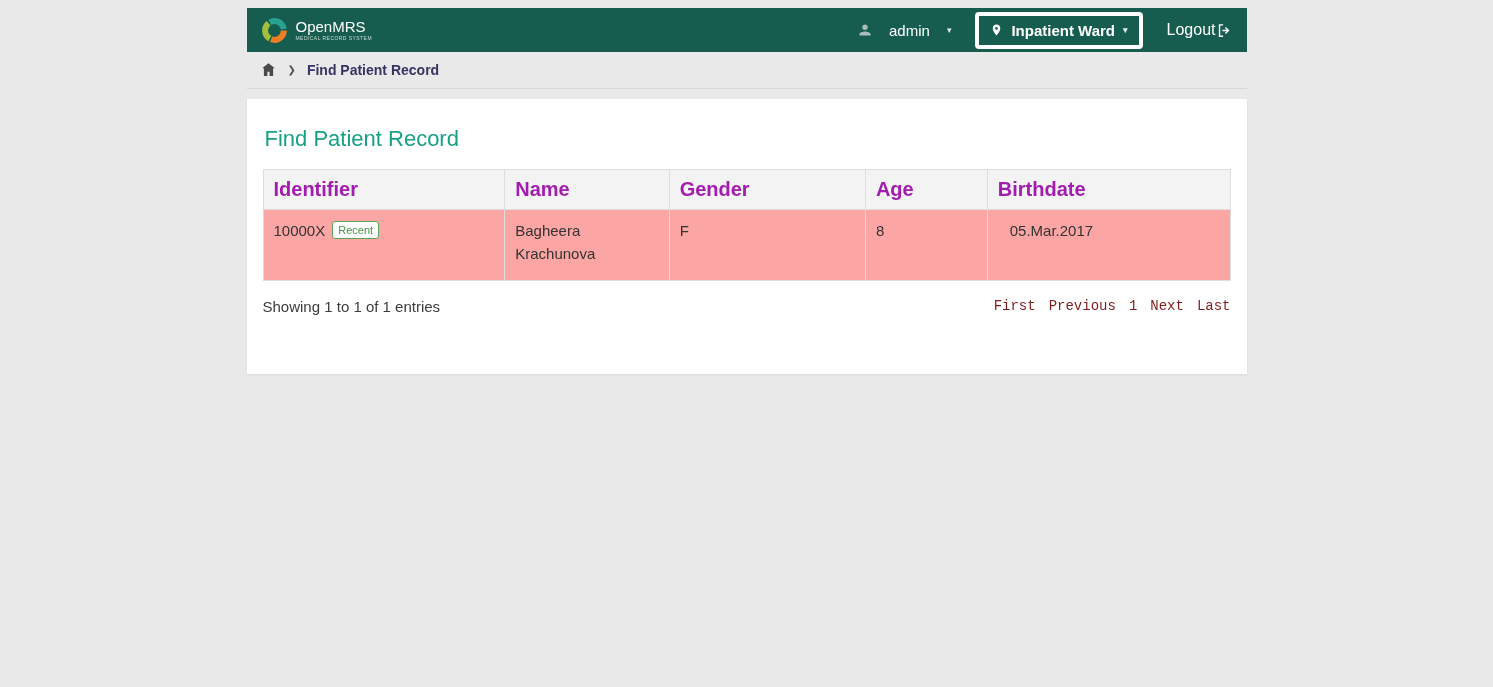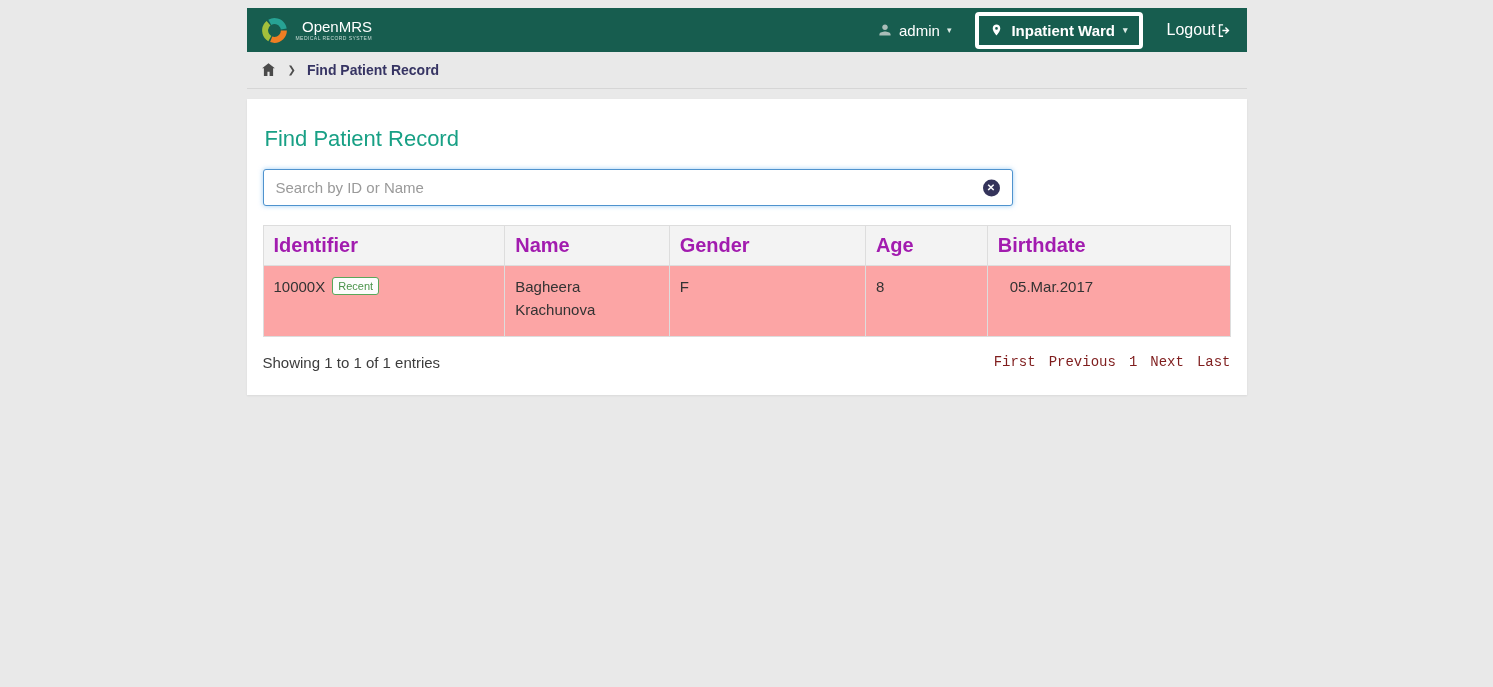--- a/index.html
+++ b/index.html
@@ -14,25 +14,25 @@
 
   
   .topbar {
     background:#175d4f;
     height:44px;
     display:flex; align-items:center;
     padding:0 14px;
     color:#fff;
   }
   .brand { display:flex; align-items:center; gap:8px; cursor:pointer; }
-  .brand-text { display:flex; flex-direction:column; line-height:1;align-items:flex-end; }
+  .brand-text { display:flex; flex-direction:column; line-height:1; }
   .brand-name { font-size:15px; color:#ffffff; }
   .brand-tagline { font-size:5px; letter-spacing:.45px; color:#c9ddd6; margin-top:2px; }
   .topbar-right { margin-left:auto; display:flex; align-items:center; gap:24px; }
-  .user-menu { display:flex; align-items:center; gap:7px; font-size:15px; cursor:pointer; }
+  .user-menu { display:flex; align-items:center; gap:17px; font-size:15px; cursor:pointer; }
   .caret { font-size:9px; color:#dcebe6; line-height:1; }
   .location-btn {
     display:flex; align-items:center; gap:8px;
     border:4px solid #ffffff; border-radius:4px;
     padding:6px 11px; font-size:15px; font-weight:bold;
     cursor:pointer;
   }
   .logout-btn { display:flex; align-items:center; gap:0; font-size:16px; cursor:pointer; }
 
   
@@ -173,24 +173,20 @@
         <path d="M12 3l-9 7.4h2.5V21h5v-6h3v6h5V10.4H21L12 3z"></path>
       </svg>
     </span>
     <span class="breadcrumb-chevron">❯</span>
     <span class="breadcrumb-current">Find Patient Record</span>
   </div>
 
   <div class="card">
     <div class="page-title">Find Patient Record</div>
 
-    <div class="search-wrap">
-      <input class="search-input" type="text" value="" autofocus="" placeholder="Search by ID or Name" style="">
-      <span class="clear-btn">✕</span>
-    </div>
 
     <table class="patients-table">
       <colgroup>
         <col style="width:25%">
         <col style="width:17%">
         <col style="width:20.3%">
         <col style="width:12.6%">
         <col style="width:25.1%">
       </colgroup>
       <thead>

